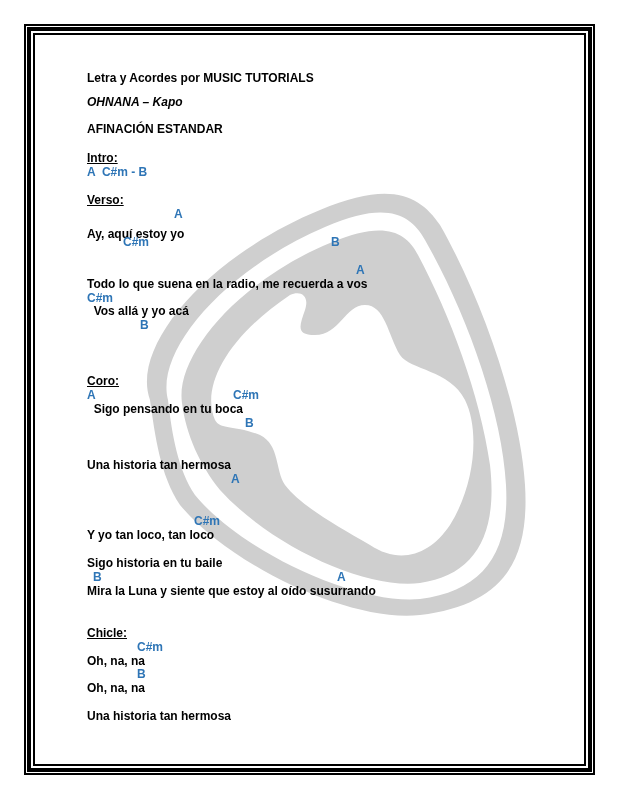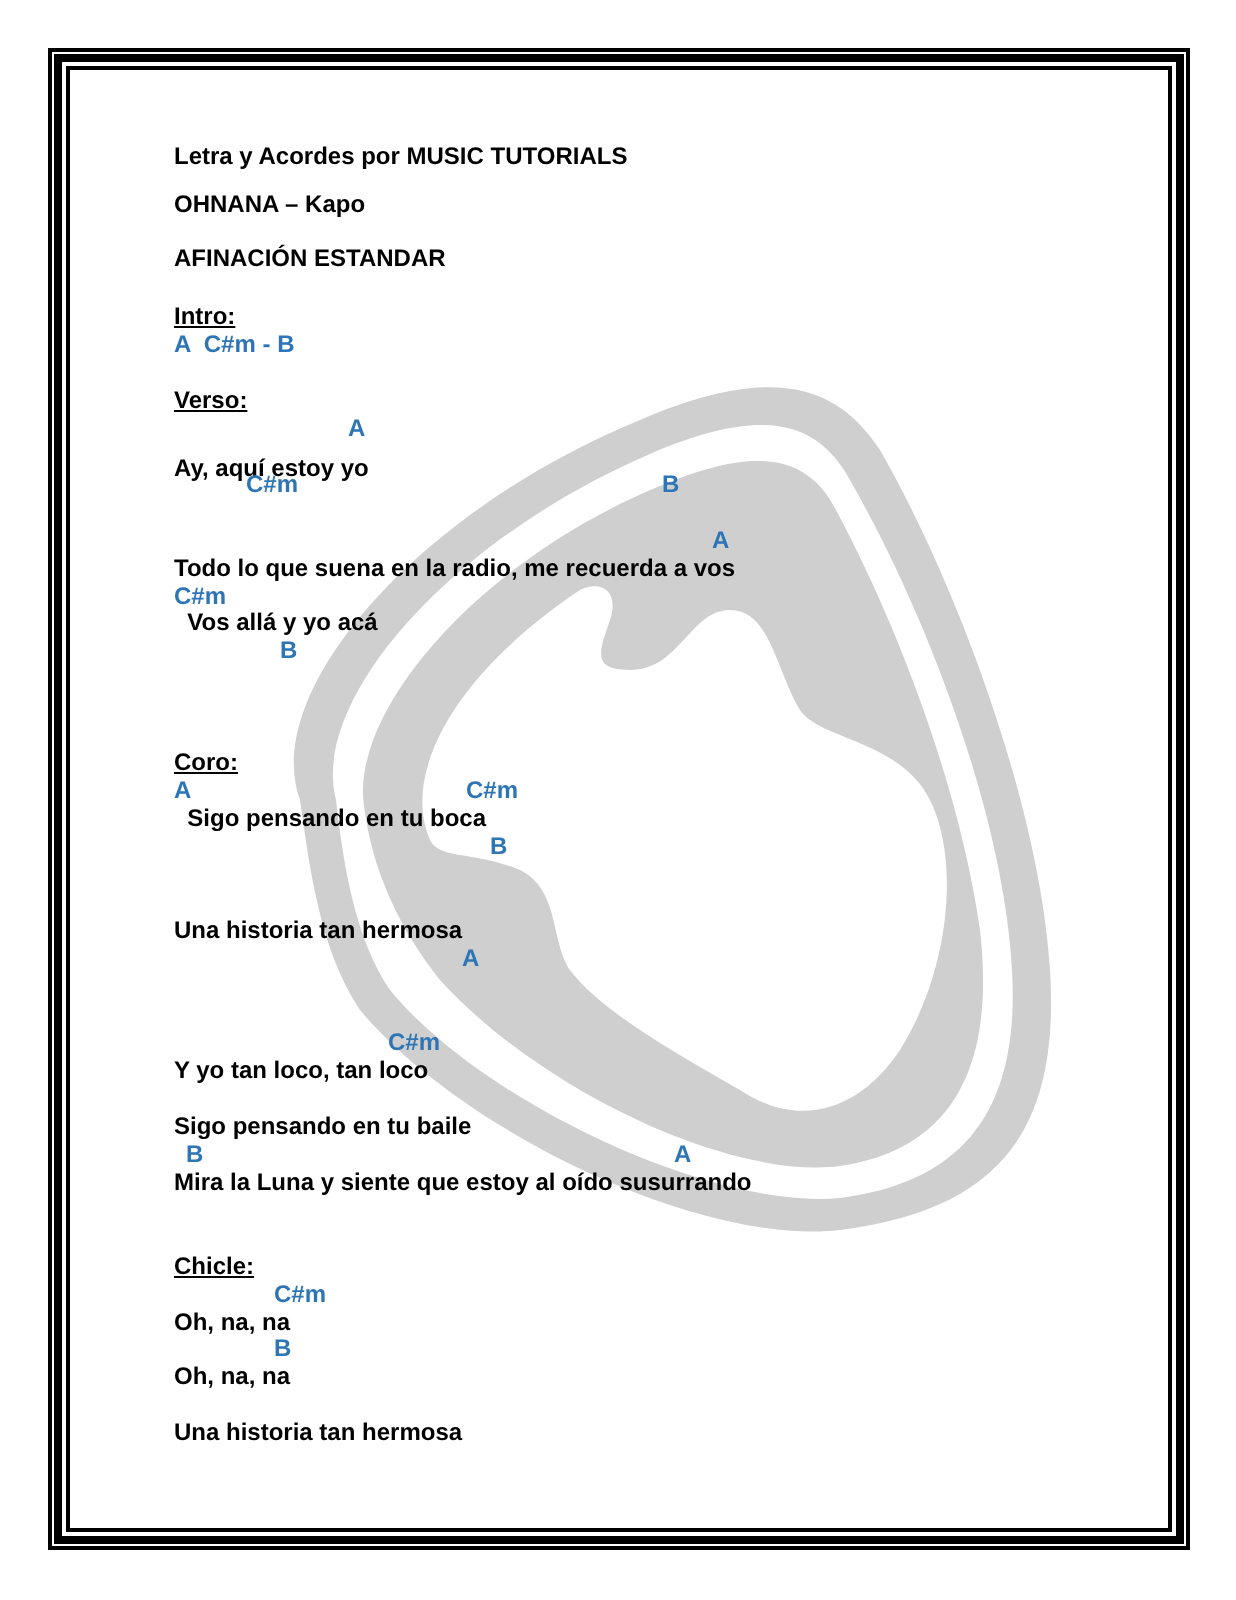--- a/index.html
+++ b/index.html
@@ -26,21 +26,21 @@
 
     <path d="M 30 215 C 10 160, 90 70, 200 25 C 270 -5, 300 10, 320 40 C 360 110, 400 220, 405 300 C 410 380, 380 420, 300 430 C 230 438, 110 380, 60 320 C 40 290, 35 250, 30 215 Z" fill="#cfcfcf"></path>
     <path d="M 48 215 C 35 165, 105 85, 205 42 C 265 16, 290 28, 305 55 C 345 125, 382 225, 386 300 C 390 370, 362 406, 300 414 C 235 420, 120 365, 75 310 C 58 285, 52 250, 48 215 Z" fill="#ffffff"></path>
 
     <path d="M 62 218 C 55 170, 120 95, 210 58 C 262 36, 285 45, 298 70 C 330 130, 360 210, 370 280 C 378 350, 355 390, 300 398 C 245 405, 150 360, 100 305 C 80 280, 66 250, 62 218 Z" fill="#cfcfcf"></path>
 
     <path d="M 95 235 C 80 200, 110 150, 170 110 C 180 105, 190 110, 185 125 C 180 140, 175 150, 195 150 C 220 150, 225 120, 245 120 C 265 120, 268 150, 280 170 C 290 185, 330 185, 345 215 C 360 245, 355 300, 330 340 C 310 370, 280 380, 250 360 C 215 340, 180 320, 165 300 C 155 285, 160 260, 140 250 C 115 240, 100 245, 95 235 Z" fill="#ffffff"></path>
   </svg>
 
   <div class="line" style="left:87px; top:71px;">Letra y Acordes por MUSIC TUTORIALS</div>
-  <div class="line" style="left:87px; top:95px;">OHNANA – Kapo</div>
+  <div class="line" style="left:87px; top:95px;font-style:italic;">OHNANA – Kapo</div>
   <div class="line" style="left:87px; top:122px;">AFINACIÓN ESTANDAR</div>
 
   <div class="line section" style="left:87px; top:151px;">Intro:</div>
   <div class="line chord" style="left:87px; top:165px;">A  C#m - B</div>
 
   <div class="line section" style="left:87px; top:193px;">Verso:</div>
 
   <div class="line chord" style="left:174px; top:207px;">A</div>
   <div class="line" style="left:87px; top:227px;">Ay, aquí estoy yo</div>
 
@@ -63,21 +63,21 @@
 
   <div class="line chord" style="left:245px; top:416px;">B</div>
 
   <div class="line" style="left:87px; top:458px;">Una historia tan hermosa</div>
 
   <div class="line chord" style="left:231px; top:472px;">A</div>
 
   <div class="line chord" style="left:194px; top:514px;">C#m</div>
   <div class="line" style="left:87px; top:528px;">Y yo tan loco, tan loco</div>
 
-  <div class="line" style="left:87px; top:556px;">Sigo pensando en tu baile</div>
+  <div class="line" style="left:87px; top:556px;">Sigo historia en tu baile</div>
 
   <div class="line chord" style="left:93px; top:570px;">B</div>
   <div class="line chord" style="left:337px; top:570px;">A</div>
   <div class="line" style="left:87px; top:584px;">Mira la Luna y siente que estoy al oído susurrando</div>
 
   <div class="line section" style="left:87px; top:626px;">Chicle:</div>
 
   <div class="line chord" style="left:137px; top:640px;">C#m</div>
   <div class="line" style="left:87px; top:654px;">Oh, na, na</div>
 

